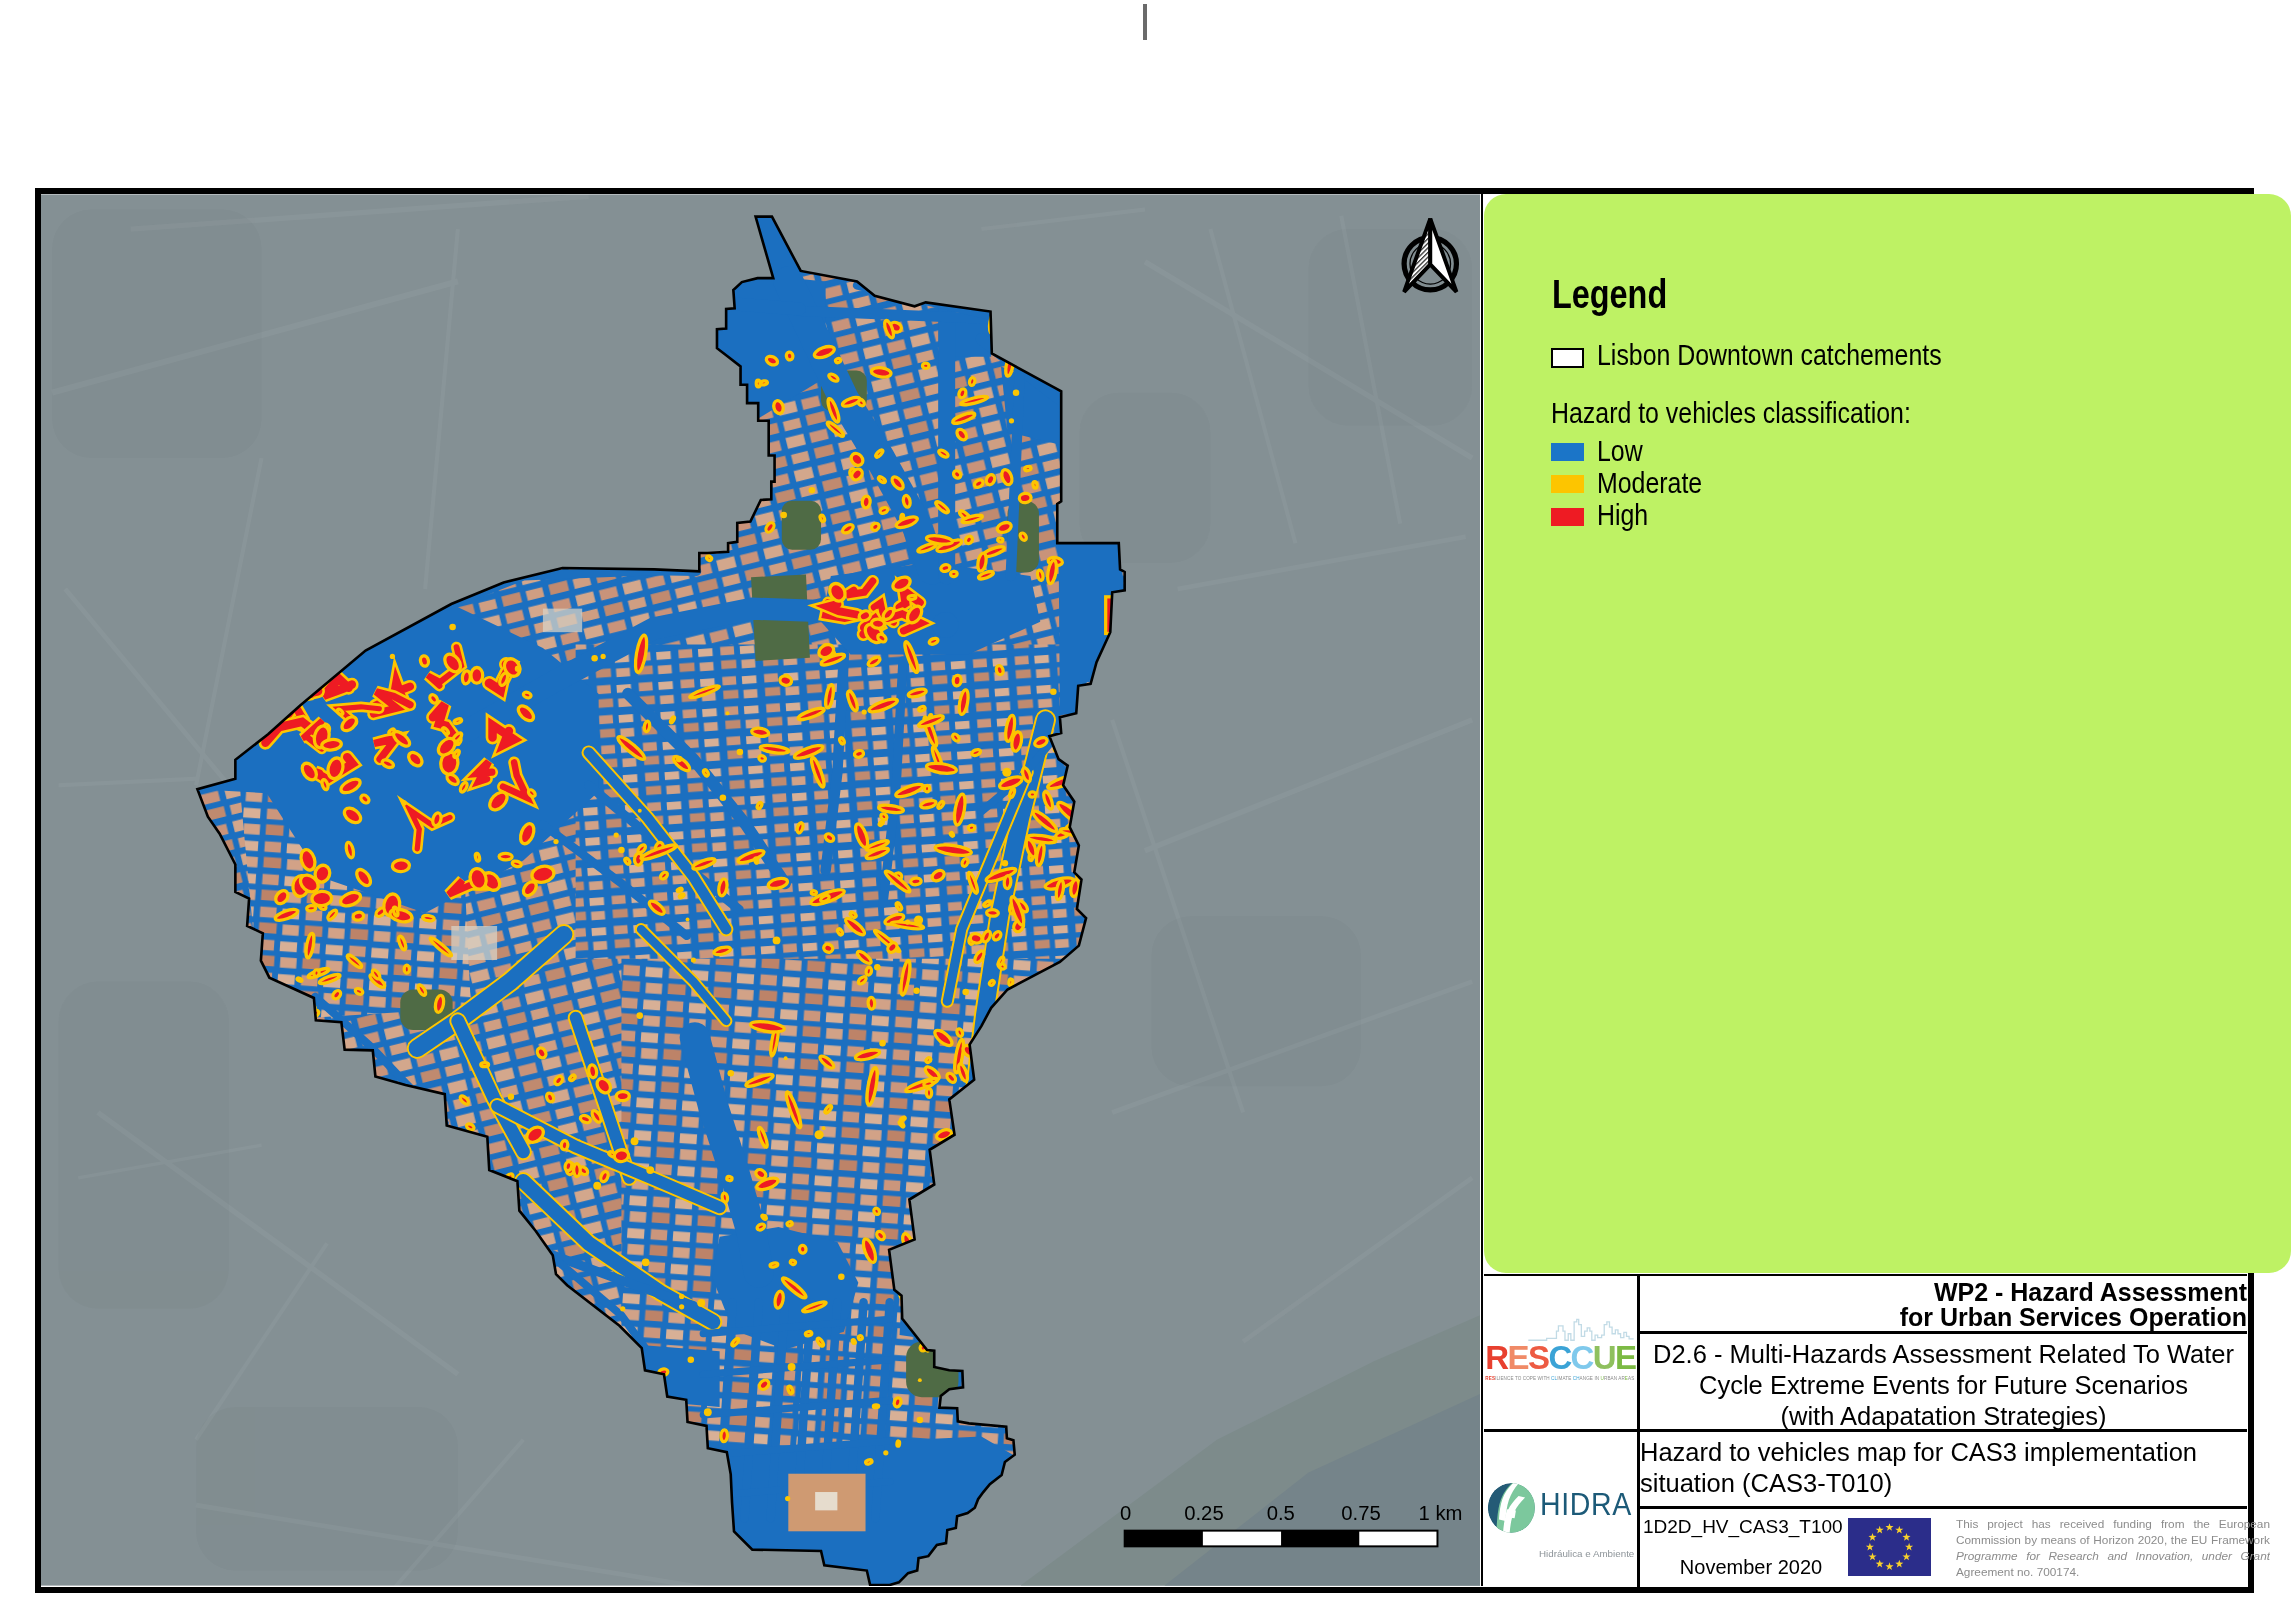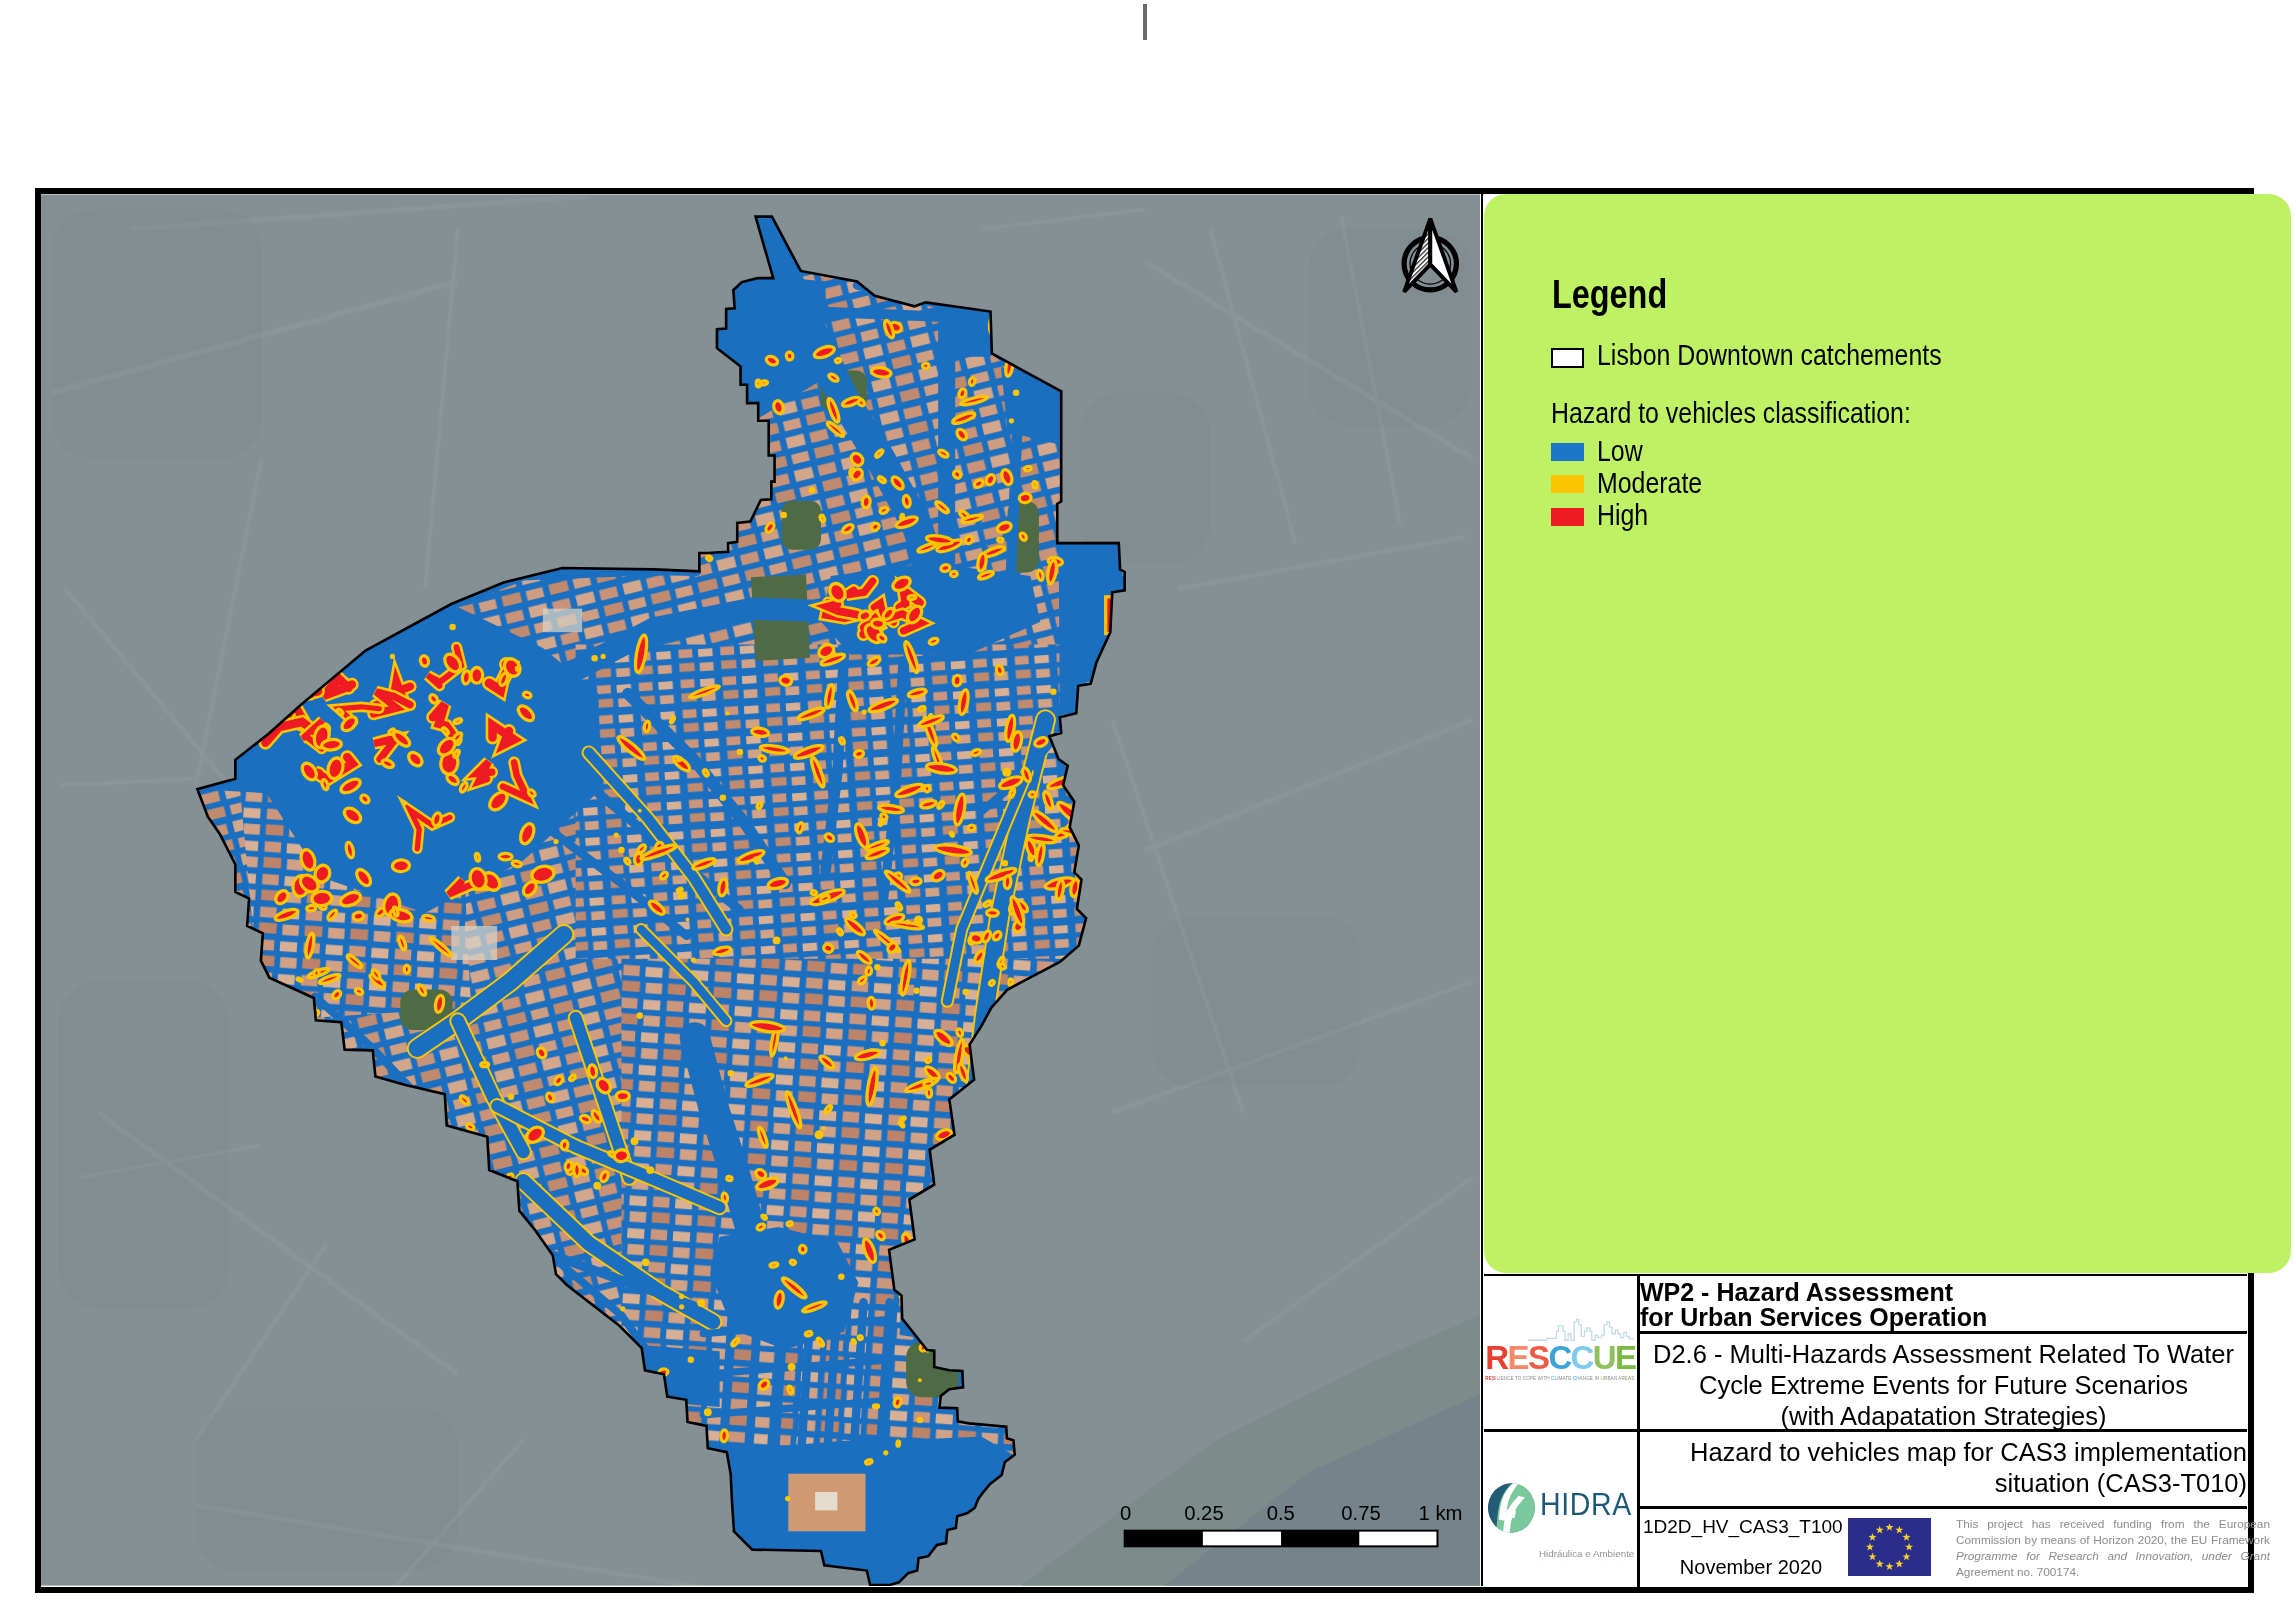--- a/index.html
+++ b/index.html
@@ -732,25 +732,25 @@
   <div class="abs" style="left:156px;top:230px;width:607px;height:2.6px;background:#000;"></div>
 
   <div class="abs" style="left:0px;top:42px;width:153px;height:72px;">
     <div class="abs" style="left:43px;top:0px;"><svg width="108" height="23.6" viewBox="0 0 165 36" xmlns="http://www.w3.org/2000/svg">
 <path d="M2,34 L30,34 L30,31 L45,31 L45,20 L48,20 L48,12 L55,12 L55,20 L58,20 L58,34 L63,34 L63,24 L67,24 L67,34 L72,34 L72,6 L76,6 L76,2 L79,2 L79,10 L83,10 L83,28 L88,28 L88,20 L92,20 L92,15 L96,15 L96,20 L99,20 L99,34 L104,34 L104,26 L108,26 L108,30 L114,30 L114,26 L118,26 L118,10 L122,10 L122,6 L126,6 L126,14 L130,14 L130,24 L135,24 L135,18 L139,18 L139,24 L143,24 L143,30 L148,30 L148,22 L152,22 L152,28 L156,28 L156,32 L163,32" fill="none" stroke="#c2dbe6" stroke-width="2"></path>
 </svg></div>
     <div class="abs" style="left:1.3px;top:21px;font-weight:bold;font-size:33px;letter-spacing:-1.6px;white-space:nowrap;text-align:right;"><span style="color:#e8402f">R</span><span style="color:#f08a67">E</span><span style="color:#ed5b43">S</span><span style="color:#3ba3d6">C</span><span style="color:#7fc9ec">C</span><span style="color:#8fc05e">U</span><span style="color:#7cba44">E</span></div>
     <div class="abs" style="left:1.3px;top:58px;font-size:4.6px;letter-spacing:0.1px;white-space:nowrap;"><span style="color:#e8402f;font-weight:bold">RES</span><span style="color:#8a8a8a">ILIENCE TO COPE WITH </span><span style="color:#3ba3d6">CL</span><span style="color:#8a8a8a">IMATE </span><span style="color:#3ba3d6">CH</span><span style="color:#8a8a8a">ANGE IN </span><span style="color:#7cba44">U</span><span style="color:#8a8a8a">RBAN AR</span><span style="color:#7cba44">E</span><span style="color:#8a8a8a">AS</span></div>
   </div>
 
-  <div class="abs" style="left:156px;top:0;width:607px;height:50px;font-size:25px;font-weight:bold;text-align:left;line-height:25.5px;padding-top:3.9px;">WP2 - Hazard Assessment<br>for Urban Services Operation</div>
+  <div class="abs" style="left:156px;top:0;width:607px;height:50px;font-size:25px;font-weight:bold;text-align:right;line-height:25.5px;padding-top:3.9px;">WP2 - Hazard Assessment<br>for Urban Services Operation</div>
 
   <div class="abs" style="left:156px;top:60px;width:607px;height:95px;font-size:25.5px;text-align:center;line-height:31px;padding-top:3.3px;">D2.6 - Multi-Hazards Assessment Related To Water<br>Cycle Extreme Events for Future Scenarios<br>(with Adapatation Strategies)</div>
 
-  <div class="abs" style="left:156px;top:157px;width:607px;height:75px;font-size:25.5px;text-align:right;line-height:31px;padding-top:3.9px;">Hazard to vehicles map for CAS3 implementation<br>situation (CAS3-T010)</div>
+  <div class="abs" style="left:156px;top:157px;width:607px;height:75px;font-size:25.5px;text-align:left;line-height:31px;padding-top:3.9px;">Hazard to vehicles map for CAS3 implementation<br>situation (CAS3-T010)</div>
 
   <div class="abs" style="left:0px;top:157px;width:156px;height:120px;">
     <div class="abs" style="left:2.6px;top:50px;"><svg width="50" height="51" viewBox="0 0 76 78" xmlns="http://www.w3.org/2000/svg">
 <clipPath id="hc">
             <ellipse cx="37" cy="38" rx="36" ry="38"></ellipse>
           </clipPath>
 <g clip-path="url(#hc)">
 <ellipse cx="37" cy="38" rx="36" ry="38" fill="#245b76"></ellipse>
 <path d="M40,-2 C20,18 16,30 14,78 L76,78 L76,-2 Z" fill="#7cc89d"></path>
 <path d="M44,-4 C24,14 20,28 18,56 L28,58 C30,30 34,16 52,-4 Z" fill="#fff"></path>

